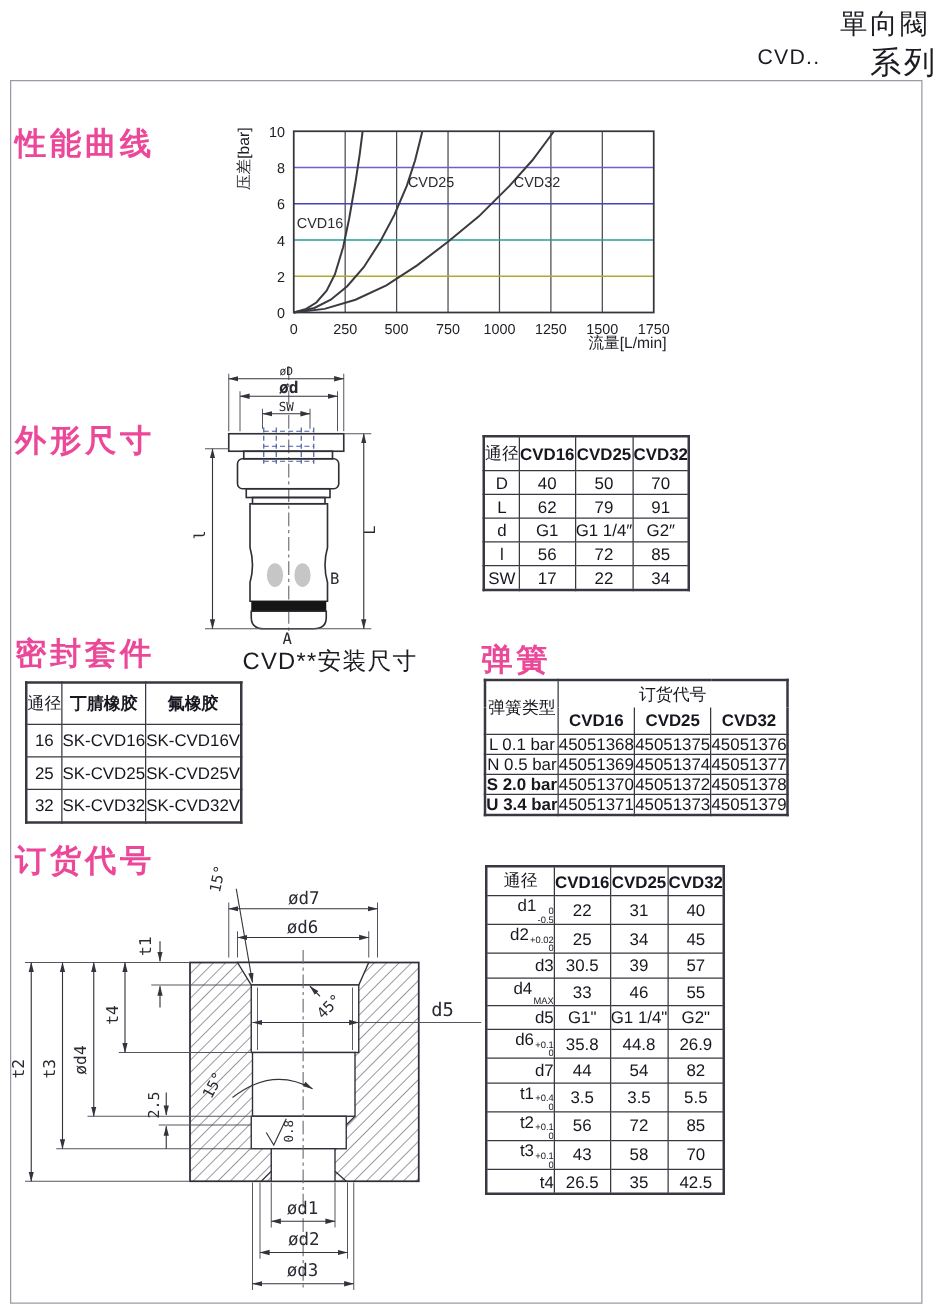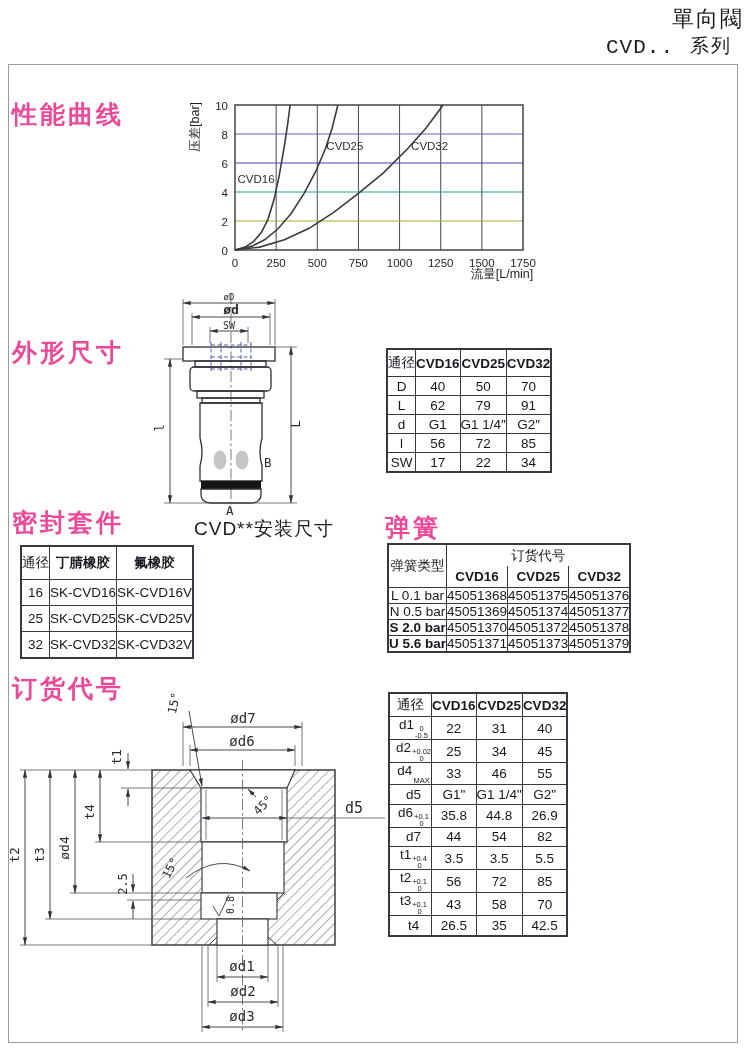--- a/index.html
+++ b/index.html
@@ -1,21 +1,21 @@
 <!DOCTYPE html>
 <html><head>
 <meta charset="utf-8">
 <style>
   html,body{margin:0;padding:0;background:#fff;}
   body{width:750px;height:1048px;position:relative;font-family:"Liberation Sans",sans-serif;color:#1b1b22;overflow:hidden;}
   .abs{position:absolute;}
   #page-border{left:8px;top:64px;width:728px;height:977px;border:1px solid #9a9aa6;}
   .hdr1{top:4px;right:6px;font-size:22px;letter-spacing:2px;}
-  .hdr2a{top:36px;left:606px;font-size:21px;letter-spacing:1px;font-family:Liberation Mono, monospace;}
-  .hdr2b{top:33px;right:18px;font-size:19px;letter-spacing:2px;text-align:right;}
+  .hdr2a{top:36px;left:606px;font-size:17px;letter-spacing:1px;}
+  .hdr2b{top:33px;right:0;font-size:25px;letter-spacing:2px;text-align:right;}
   .sec-title{font-size:25px;font-weight:bold;letter-spacing:3px;color:#ec4899;}
   svg{position:absolute;overflow:visible;}
   svg text{fill:#2a2a32;font-family:"DejaVu Sans Mono","Liberation Mono",monospace;}
   .tick{font-size:11.5px;fill:#1e1e26;font-family:"Liberation Sans",sans-serif;}
   .alabel{font-size:12.5px;fill:#1e1e26;font-family:"Liberation Sans",sans-serif;}
   .clabel{font-size:11.5px;fill:#2c2c33;font-family:"Liberation Sans",sans-serif;}
   .dim{stroke:#33333c;stroke-width:0.9;fill:none;}
   .ext{stroke:#55555e;stroke-width:0.8;fill:none;}
   .cl{stroke:#6a6a74;stroke-width:0.9;stroke-dasharray:11 3 2.5 3;fill:none;}
   .hid{stroke:#4a5aa8;stroke-width:0.95;stroke-dasharray:4 2.5;fill:none;}
@@ -24,21 +24,21 @@
   .dtable th,.dtable td{border:1px solid #383842;text-align:center;padding:0;font-size:13.5px;color:#17171f;overflow:hidden;white-space:nowrap;}
   .hdr-cn{font-weight:normal;font-size:14px;}
   .hdr-cvd{font-weight:bold;font-size:14.5px;}
   .group{border-bottom:none!important;}
   .sub{border-top:none!important;}
   tr.em td:first-child{font-weight:bold;}
   .t-outline th{height:26px;} .t-outline td{height:18px;}
   .t-seal th{height:32px;} .t-seal td{height:25px;text-align:center;}
   .t-spring th{height:21px;font-size:13.5px;} .t-spring td{height:15px;font-size:13.5px;}
   .t-mount th{height:22px;} .t-mount td{height:18.6px;}
-  .t-mount td.lbl{text-align:center;padding-left:6px;}
+  .t-mount td.lbl{text-align:right;padding-left:18px;}
   .tol{display:inline-flex;flex-direction:column;font-size:7.5px;line-height:7px;margin-left:1px;vertical-align:-2px;font-weight:normal;}
   .caption{font-size:19px;letter-spacing:1px;}
 </style>
 </head>
 <body>
 
 <div class="abs" id="page-border"></div>
 
 <div class="abs hdr1">單向閥</div>
 <div class="abs hdr2a">CVD..</div>
@@ -334,21 +334,21 @@
           <td>45051374</td>
           <td>45051377</td>
         </tr>
         <tr class="em">
           <td>S 2.0 bar</td>
           <td>45051370</td>
           <td>45051372</td>
           <td>45051378</td>
         </tr>
         <tr class="em">
-          <td>U 5.6 bar</td>
+          <td>U 3.4 bar</td>
           <td>45051371</td>
           <td>45051373</td>
           <td>45051379</td>
         </tr>
       </tbody>
     </table>
   </div>
 <div id="mounting-table" class="abs" style="left: 388px; top: 692px;">
     <table class="dtable t-mount">
       <colgroup>
@@ -378,20 +378,26 @@
         <tr>
           <td class="lbl"><span>d2</span><span class="tol">
               <span>+0.02</span>
               <span>0</span>
             </span></td>
           <td>25</td>
           <td>34</td>
           <td>45</td>
         </tr>
         <tr>
+          <td class="lbl"><span>d3</span></td>
+          <td>30.5</td>
+          <td>39</td>
+          <td>57</td>
+        </tr>
+        <tr>
           <td class="lbl"><span>d4</span><span class="tol">
               <span></span>
               <span>MAX</span>
             </span></td>
           <td>33</td>
           <td>46</td>
           <td>55</td>
         </tr>
         <tr>
           <td class="lbl"><span>d5</span></td>

